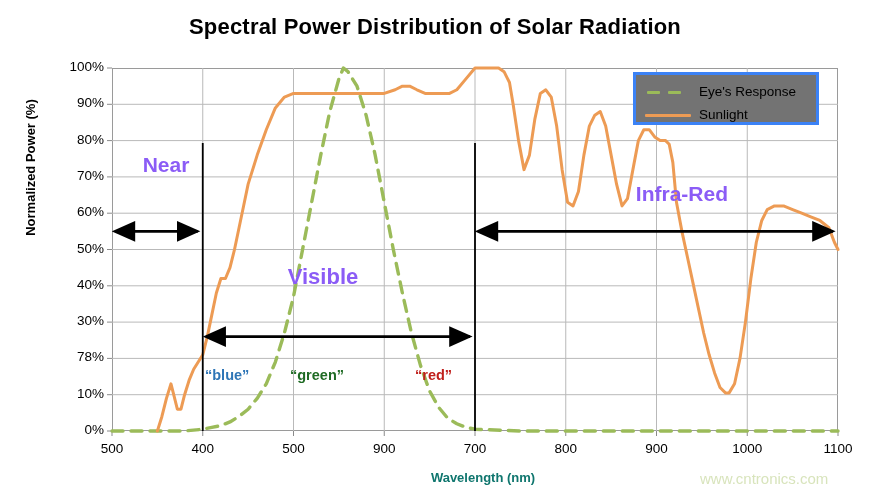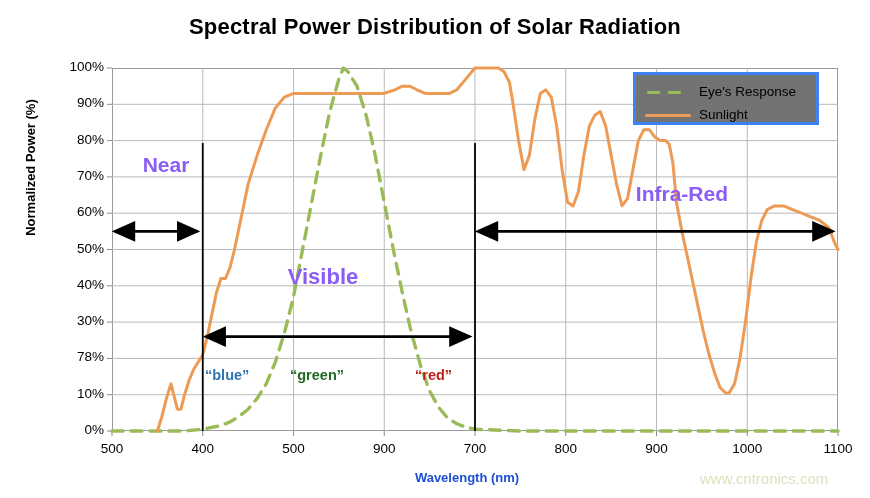--- a/index.html
+++ b/index.html
@@ -21,22 +21,22 @@
   }
 
   svg.layer{position:absolute;left:0;top:0;width:870px;height:498px;overflow:visible;}
 
   .ylabel{
     position:absolute;left:-70px;top:160px;width:200px;
     transform:rotate(-90deg);transform-origin:center center;
     text-align:center;font-size:13px;font-weight:bold;color:#000;
   }
   .xlabel{
-    position:absolute;left:104px;top:470px;width:726px;text-align:center;
-    font-size:13px;font-weight:bold;color:#1d4ed8;
+    position:absolute;left:120px;top:470px;width:726px;text-align:center;
+    font-size:13px;font-weight:bold;color:#0f766e;
   }
   .ytick{
     position:absolute;width:62px;text-align:right;font-size:13.5px;color:#000;
   }
   .xtick{
     position:absolute;width:60px;text-align:center;font-size:13.5px;color:#000;
   }
 
   .legend-box{
     position:absolute;left:633px;top:72px;width:186px;height:53px;

